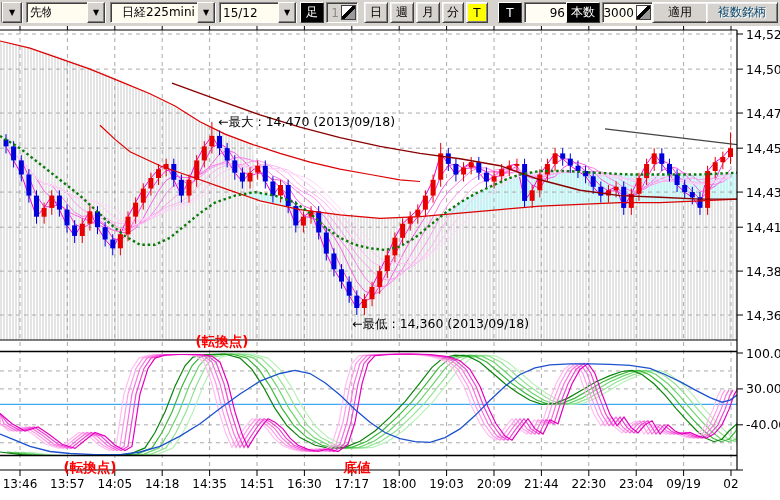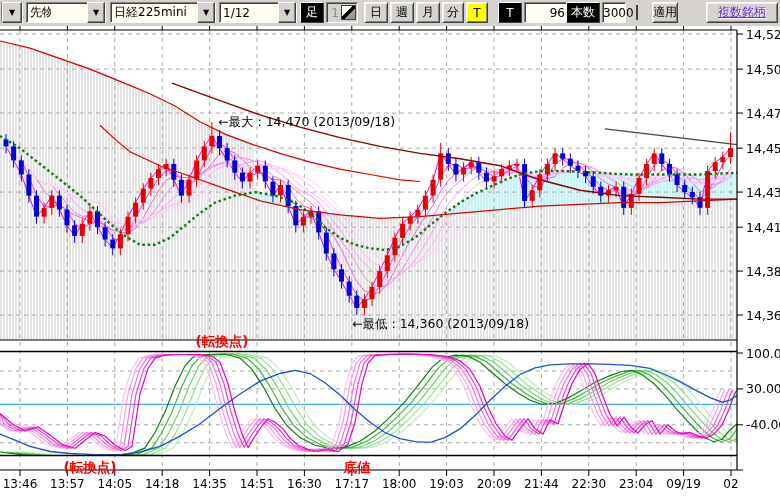--- a/index.html
+++ b/index.html
@@ -11,21 +11,21 @@
          box-shadow:inset 1px 1px 0 #404040;display:flex;align-items:center;}
   .combo .val{flex:1;padding:0 3px;white-space:nowrap;overflow:hidden;color:#000;}
   .combo .arrowbtn{width:16px;height:100%;background:#d6d3ce;border:1px solid;
          border-color:#ffffff #404040 #404040 #ffffff;box-shadow:inset -1px -1px 0 #808080;
          display:flex;align-items:center;justify-content:center;font-size:8px;color:#000;}
   .btn{background:#d6d3ce;border:1px solid;border-color:#ffffff #404040 #404040 #ffffff;
        box-shadow:inset 1px 1px 0 #efefef, inset -1px -1px 0 #808080;
        display:flex;align-items:center;justify-content:center;color:#000;}
   .btn.black{background:#000;color:#fff;box-shadow:none;}
   .btn.yellow{background:#ffff00;color:#000;}
-  .btn.disabled{color:#6d28d9;text-shadow:1px 1px 0 #ffffff;text-decoration:underline;}
+  .btn.disabled{color:#0c4a6e;text-shadow:1px 1px 0 #ffffff;}
   .field{background:#fffdf4;border:1px solid;border-color:#808080 #ffffff #ffffff #808080;
          box-shadow:inset 1px 1px 0 #404040;display:flex;align-items:center;}
   .field.disabled{background:#d6d3ce;}
   .field .fv{flex:1;text-align:right;padding-right:1px;}
   .field.disabled .fv{color:#8a8a8a;}
   .spin{width:13px;height:13px;margin:0 1px;border:1px solid #404040;background:
         linear-gradient(135deg,#ffffff 42%,#000 42%,#000 58%,#9a9a9a 58%);}
   svg text{font-family:"DejaVu Sans","Liberation Sans",sans-serif;}
 </style>
 </head>
@@ -34,49 +34,49 @@
 <div class="app">
 
   <div class="toolbar">
     <div class="tb combo" style="left:1px;width:22px;">
       <div class="arrowbtn" style="width:100%;">▼</div>
     </div>
     <div class="tb combo" style="left:26px;width:80px;gap:36px;">
       <div class="val">先物</div>
       <div class="arrowbtn">▼</div>
     </div>
-    <div class="tb combo" style="left:110px;width:106px;">
+    <div class="tb combo" style="left:110px;width:106px;padding-left:8px;">
       <div class="val">日経225mini</div>
       <div class="arrowbtn">▼</div>
     </div>
     <div class="tb combo" style="left:219px;width:78px;">
-      <div class="val">1/12</div>
+      <div class="val">15/12</div>
       <div class="arrowbtn">▼</div>
     </div>
     <div class="tb btn black" style="left:300px;width:24px;">足</div>
     <div class="tb field disabled" style="left:326px;width:32px;">
       <div class="fv">1</div>
       <div class="spin"></div>
     </div>
     <div class="tb btn" style="left:364px;width:24px;">日</div>
     <div class="tb btn" style="left:390px;width:24px;">週</div>
     <div class="tb btn" style="left:416px;width:24px;">月</div>
     <div class="tb btn" style="left:442px;width:22px;">分</div>
     <div class="tb btn yellow" style="left:466px;width:22px;">T</div>
     <div class="tb btn black" style="left:498px;width:24px;">T</div>
     <div class="tb field" style="left:524px;width:60px;">
       <div class="fv">96</div>
       <div class="spin"></div>
     </div>
     <div class="tb btn black" style="left:566px;width:34px;">本数</div>
-    <div class="tb field" style="left:602px;width:24px;">
+    <div class="tb field" style="left:602px;width:51px;">
       <div class="fv">3000</div>
       <div class="spin"></div>
     </div>
-    <div class="tb btn" style="left:652px;width:26px;">適用</div>
+    <div class="tb btn" style="left:652px;width:56px;">適用</div>
     <div class="tb btn disabled" style="left:706px;width:72px;">複数銘柄</div>
   </div>
 
   <svg id="chart" width="780" height="474" viewBox="0 0 780 474" style="position:absolute;left:0;top:26px;">
     <defs>
       <pattern id="hatchGray" width="3" height="4" patternUnits="userSpaceOnUse">
         <line x1="1" y1="0" x2="1" y2="4" stroke="#c9c9c9" stroke-width="1"></line>
       </pattern>
       <pattern id="hatchCyan" width="3" height="4" patternUnits="userSpaceOnUse">
         <rect width="3" height="4" fill="#e4fafa"></rect>

